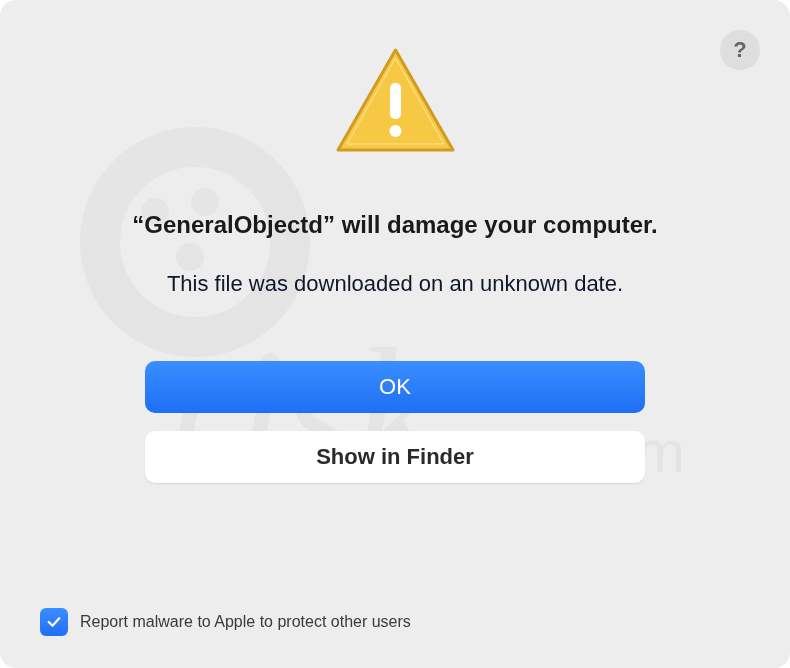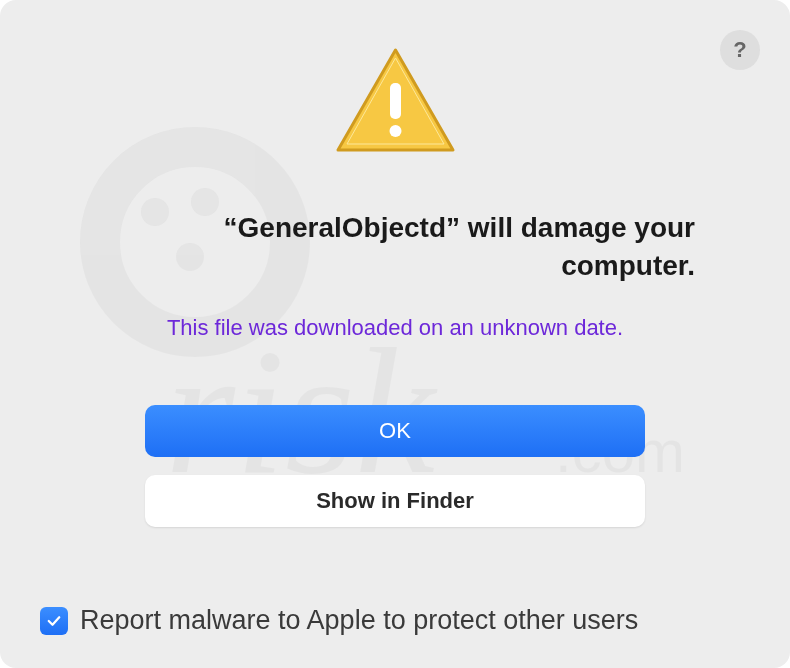--- a/index.html
+++ b/index.html
@@ -62,34 +62,34 @@
       align-items: center;
       justify-content: center;
     }
     
     .warning-icon {
       margin-top: 15px;
       margin-bottom: 45px;
     }
     
     .dialog-title {
-      font-size: 28px;
+      font-size: 24px;
       font-weight: 700;
       color: #1a1a1a;
       text-align: right;
       line-height: 1.35;
       margin-bottom: 30px;
       max-width: 600px;
       position: relative;
       z-index: 1;
     }
     
     .dialog-subtitle {
       font-size: 22px;
-      color: #6d28d9;
+      color: #0f172a;
       text-align: center;
       margin-bottom: 50px;
       position: relative;
       z-index: 1;
     }
     
     .button-container {
       display: flex;
       flex-direction: column;
       gap: 18px;
@@ -144,21 +144,21 @@
       cursor: pointer;
       flex-shrink: 0;
     }
     
     .checkbox svg {
       width: 18px;
       height: 18px;
     }
     
     .checkbox-label {
-      font-size: 27px;
+      font-size: 16px;
       color: #3a3a3a;
       cursor: pointer;
     }
   </style>
 </head>
 <body>
 
 <div class="dialog">
 
   <div class="watermark">

